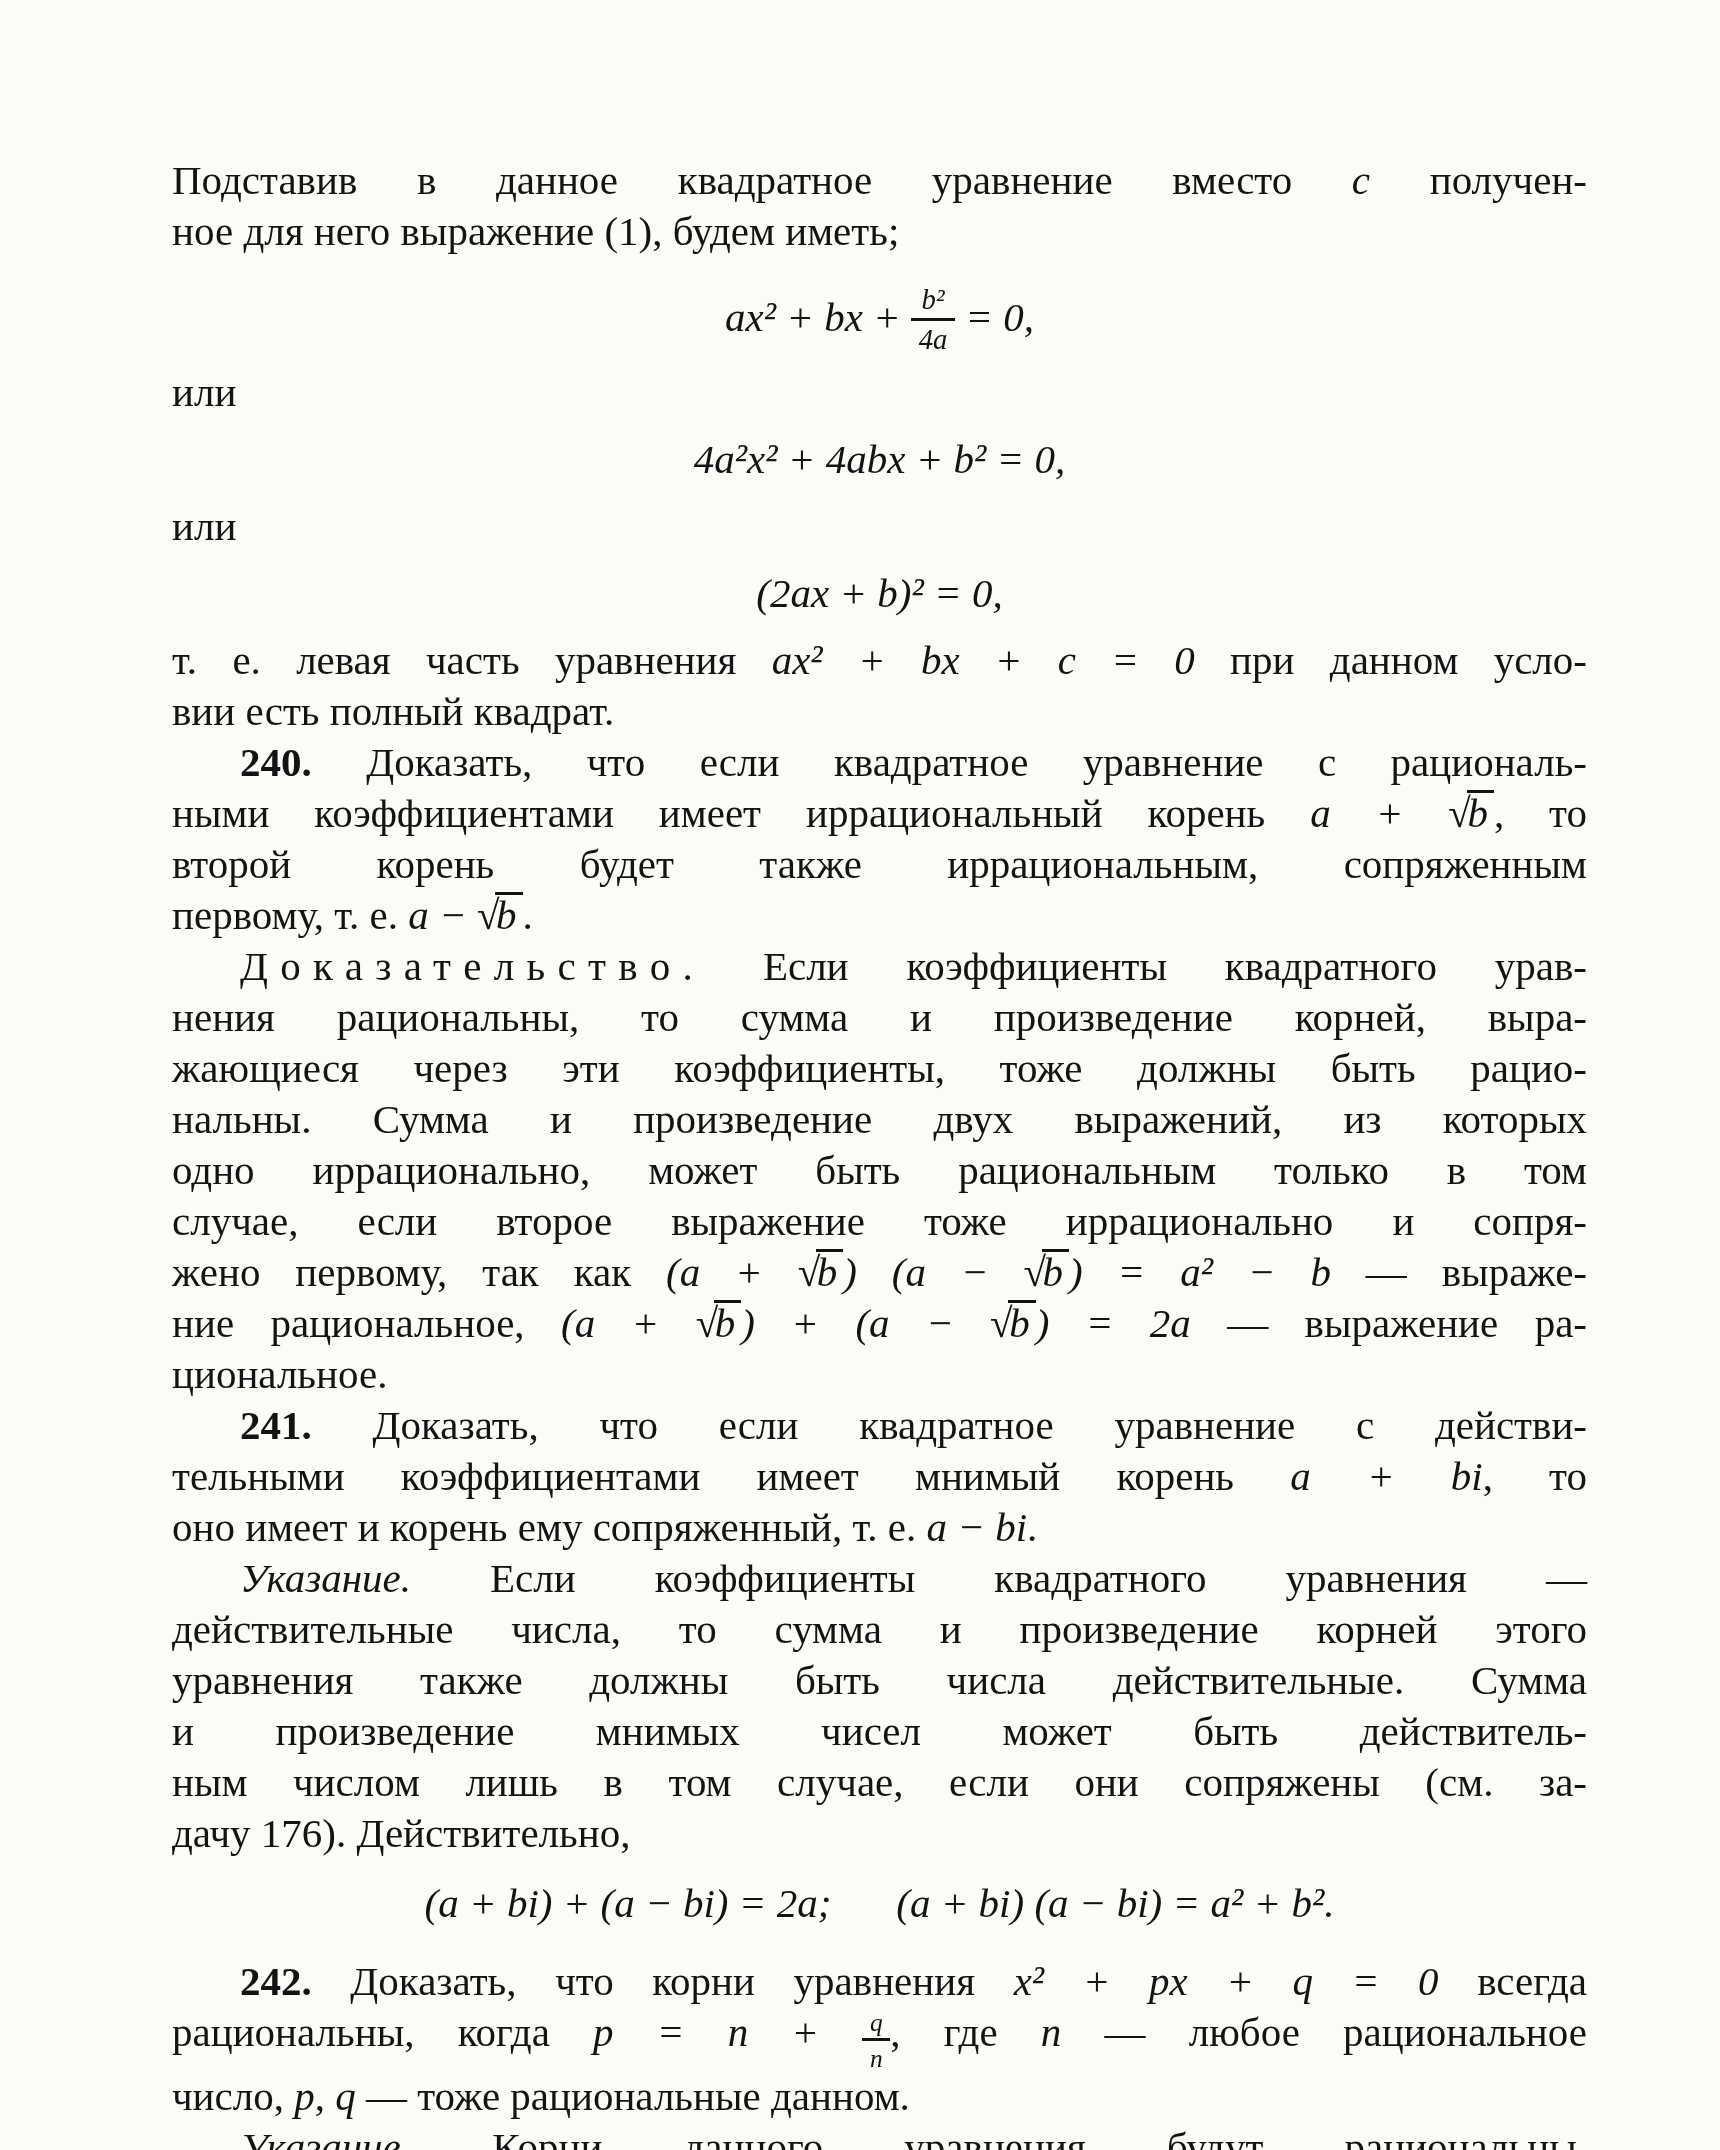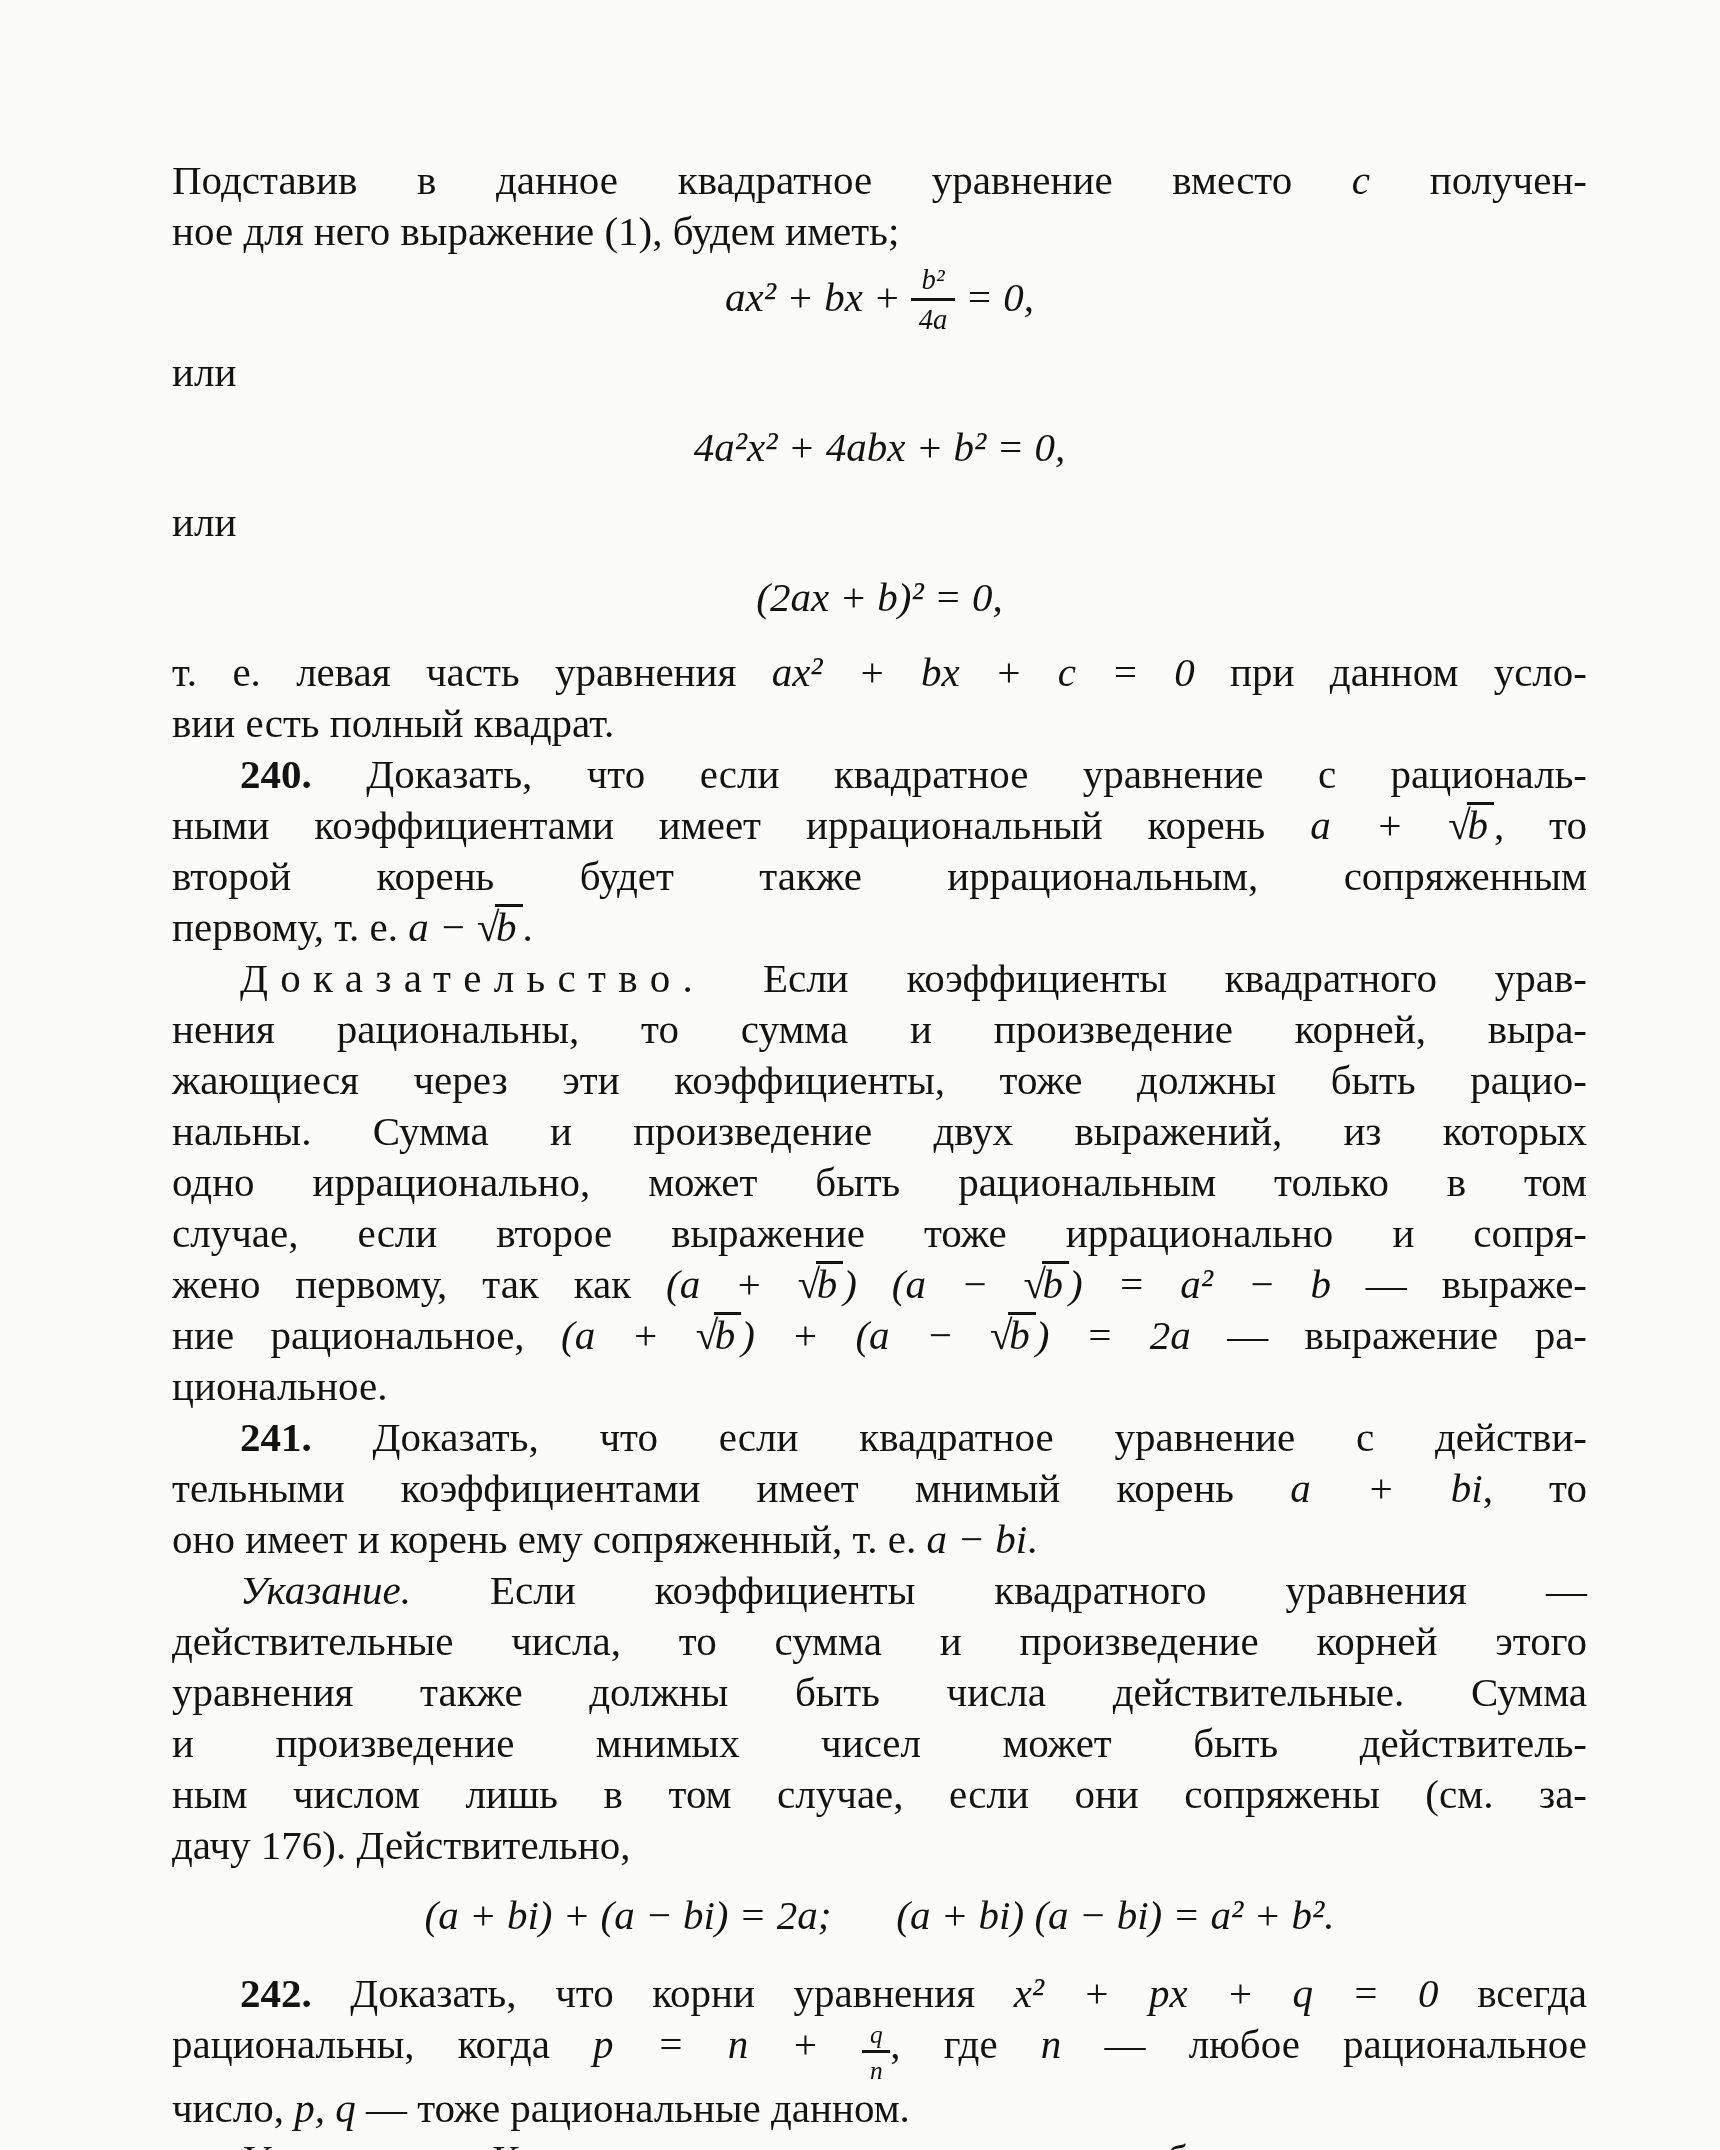--- a/index.html
+++ b/index.html
@@ -19,22 +19,22 @@
   .j{text-align:justify;text-align-last:justify;}
   .ind{text-indent:68px;}
   .mt50{margin-top:8px;}
   .mt40{margin-top:27px;}
   
   .m{font-style:italic;}
   .b{font-weight:bold;}
   .sp{letter-spacing:0.30em;}
   .it{font-style:italic;}
   
-  .fm{text-align:center;text-align-last:center;margin:24px 0;}
-  .f1{margin:8px 0 13px;}
+  .fm{text-align:center;text-align-last:center;margin:16px 0;}
+  .f1{margin:28px 0 13px;}
   .f4{margin:19px 0;text-align:right;}
   
   .sq{font-style:normal;}
   .rad{
     font-style:italic;
     display:inline-block;
     line-height:0.95em;
     border-top:3px solid currentColor;
     padding:1.7px 6px 0 0.9px;
     margin-left:-4.3px;

